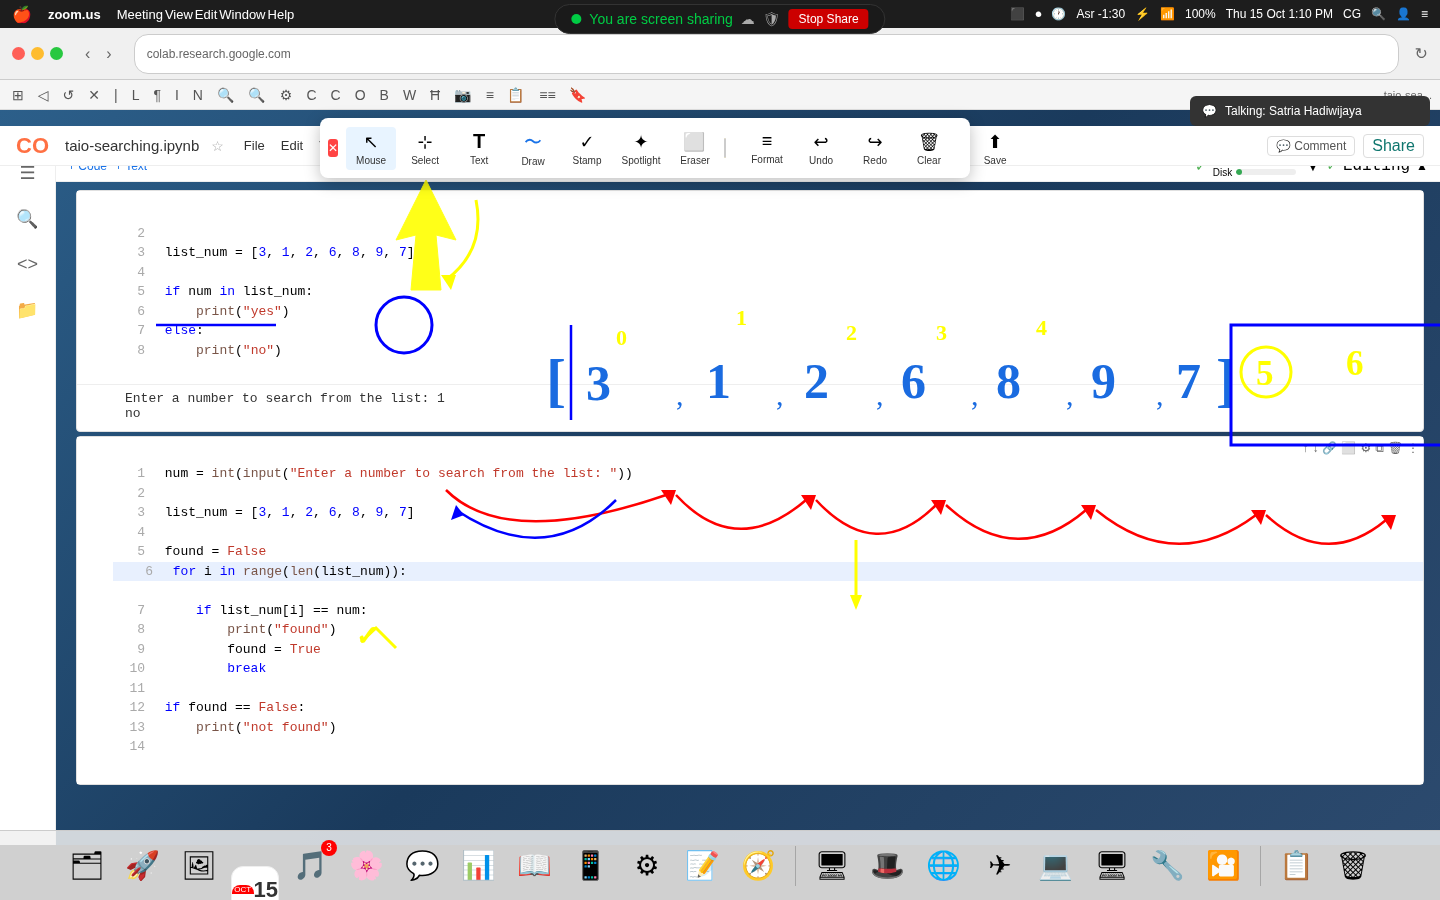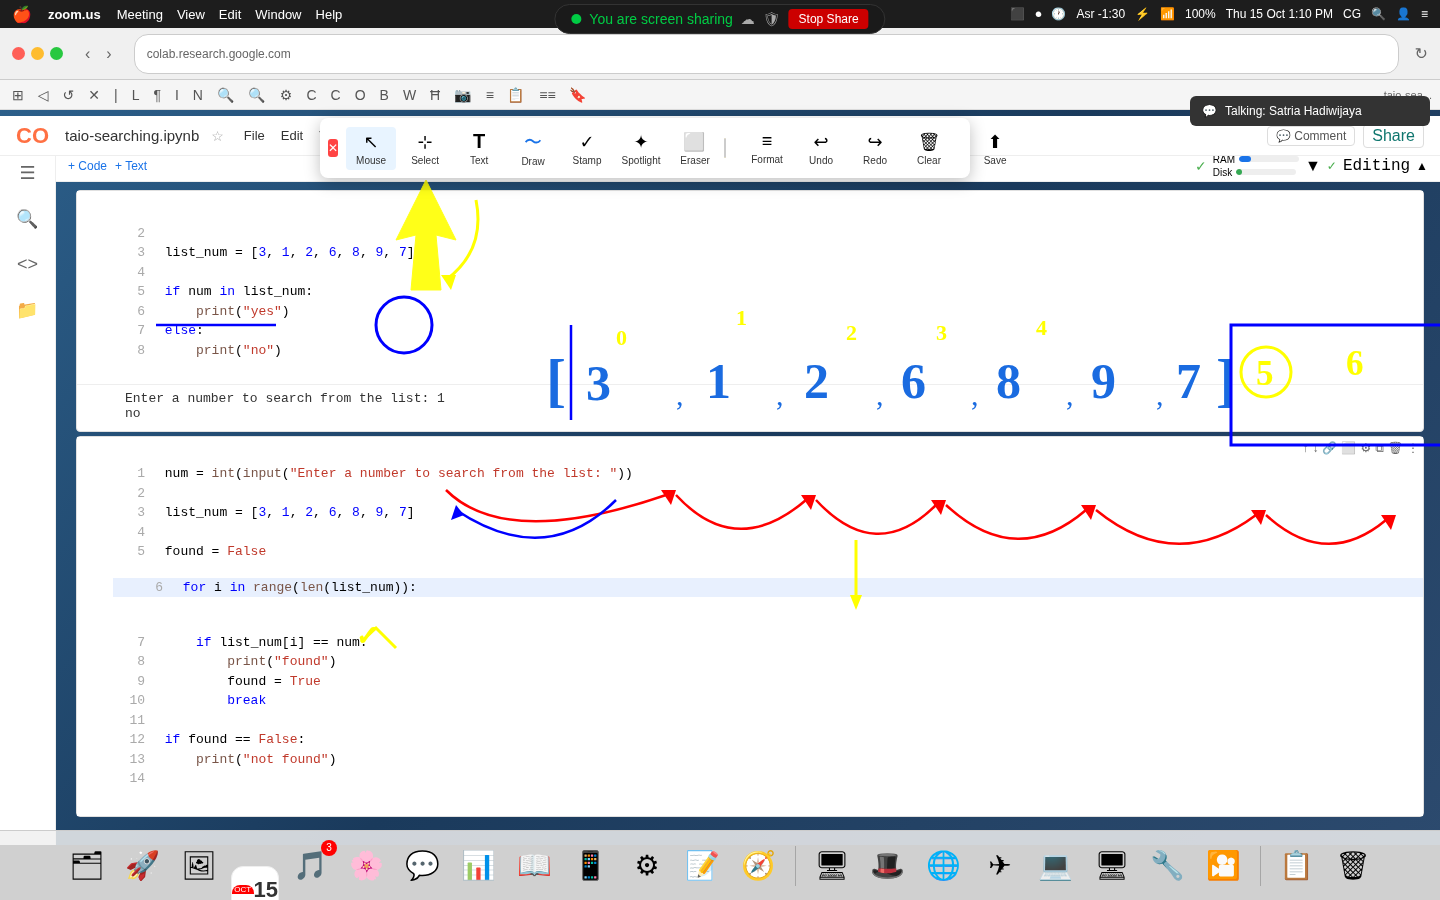--- a/index.html
+++ b/index.html
@@ -4,21 +4,21 @@
   <style>
     * { margin: 0; padding: 0; box-sizing: border-box; }
     body { width: 1440px; height: 900px; overflow: hidden; font-family: -apple-system, BlinkMacSystemFont, 'Helvetica Neue', sans-serif; background: #1e1e1e; position: relative; }
 
     
     .mac-menubar {
       width: 100%; height: 28px; background: rgba(30,30,30,0.95);
       display: flex; align-items: center; padding: 0 12px; gap: 16px;
       position: absolute; top: 0; left: 0; z-index: 100; color: white; font-size: 13px;
     }
-    .mac-menubar .menu-items { display: flex; gap: 14px; }
+    .mac-menubar .menu-items { display: flex; gap: 2px; }
     .mac-menubar .right-icons { margin-left: auto; display: flex; align-items: center; gap: 10px; font-size: 12px; }
 
     
     .zoom-banner {
       position: absolute; top: 4px; left: 50%; transform: translateX(-50%);
       background: #1a1a1a; border-radius: 20px; padding: 4px 16px;
       display: flex; align-items: center; gap: 8px; z-index: 200;
       border: 1px solid #333;
     }
     .zoom-banner .green-dot { width: 10px; height: 10px; background: #00cc44; border-radius: 50%; }
@@ -117,21 +117,21 @@
     .output-area {
       font-family: 'Courier New', monospace; font-size: 13px;
       padding: 6px 12px 6px 48px; background: white;
       border-top: 1px solid #eee; color: #333;
     }
     .line-num { color: #aaa; display: inline-block; width: 20px; text-align: right; margin-right: 12px; user-select: none; }
     .kw2 { color: #0000ff; }
     .str { color: #c0392b; }
     .num { color: #0000ff; }
     .builtin { color: #795548; }
-    .hl-line { background: #e8f0fe; display: block; margin: 16px -12px; padding: 0 30px; }
+    .hl-line { background: #e8f0fe; display: block; margin: 0 -12px; padding: 0 20px; }
     .bool-false { color: #c0392b; }
     .bool-true { color: #c0392b; }
 
     
     .annotations-overlay {
       position: absolute; top: 150px; left: 56px; right: 0; bottom: 55px;
       pointer-events: none; z-index: 30;
     }
 
     
@@ -254,21 +254,21 @@
   <span class="toolbar-icon">W</span>
   <span class="toolbar-icon">Ħ</span>
   <span class="toolbar-icon">📷</span>
   <span class="toolbar-icon">≡</span>
   <span class="toolbar-icon">📋</span>
   <span class="toolbar-icon">≡≡</span>
   <span class="toolbar-icon">🔖</span>
   <span style="margin-left:auto;font-size:11px;color:#666;">taio-sea...</span>
 </div>
 
-<div class="colab-header" style="position:absolute;top:116px;left:0;right:0;height:40px;z-index:10;">
+<div class="colab-header" style="position:absolute;top:126px;left:0;right:0;height:40px;z-index:10;">
   <span class="colab-logo">CO</span>
   <span style="font-size:15px;color:#333;">taio-searching.ipynb</span>
   <span class="colab-star">☆</span>
   <div class="colab-menu" style="margin-left:8px;">
     <span>File</span>
     <span>Edit</span>
     <span>View</span>
     <span>Insert</span>
     <span>Runtime</span>
     <span>Tools</span>

